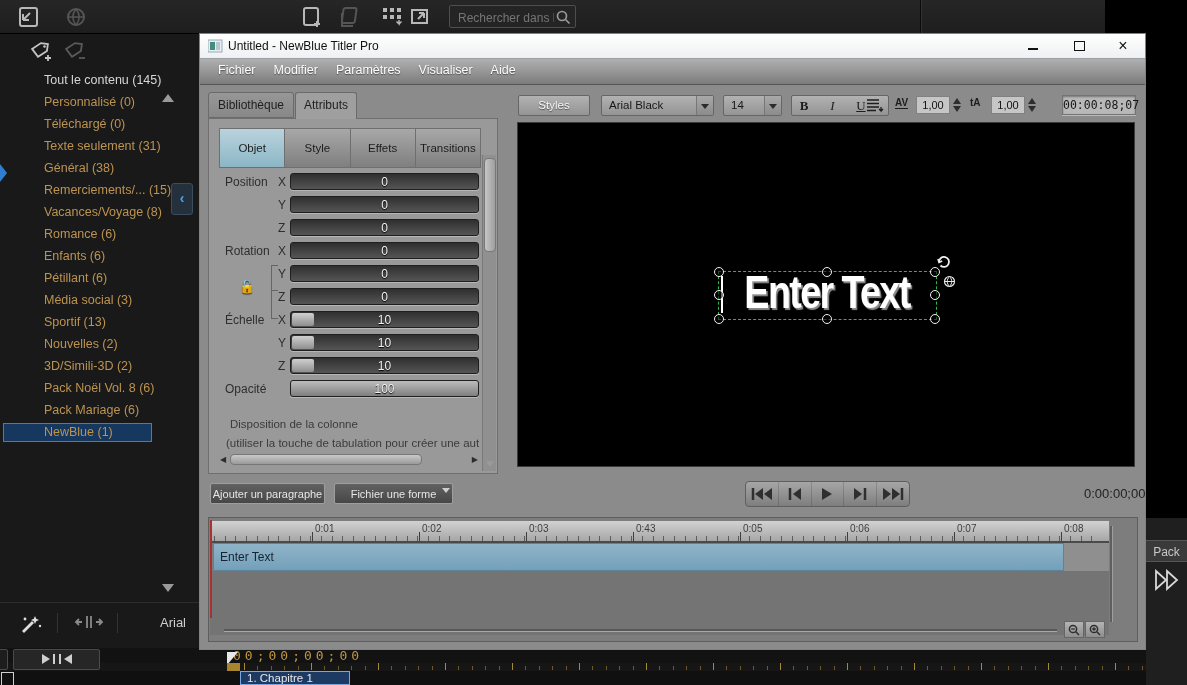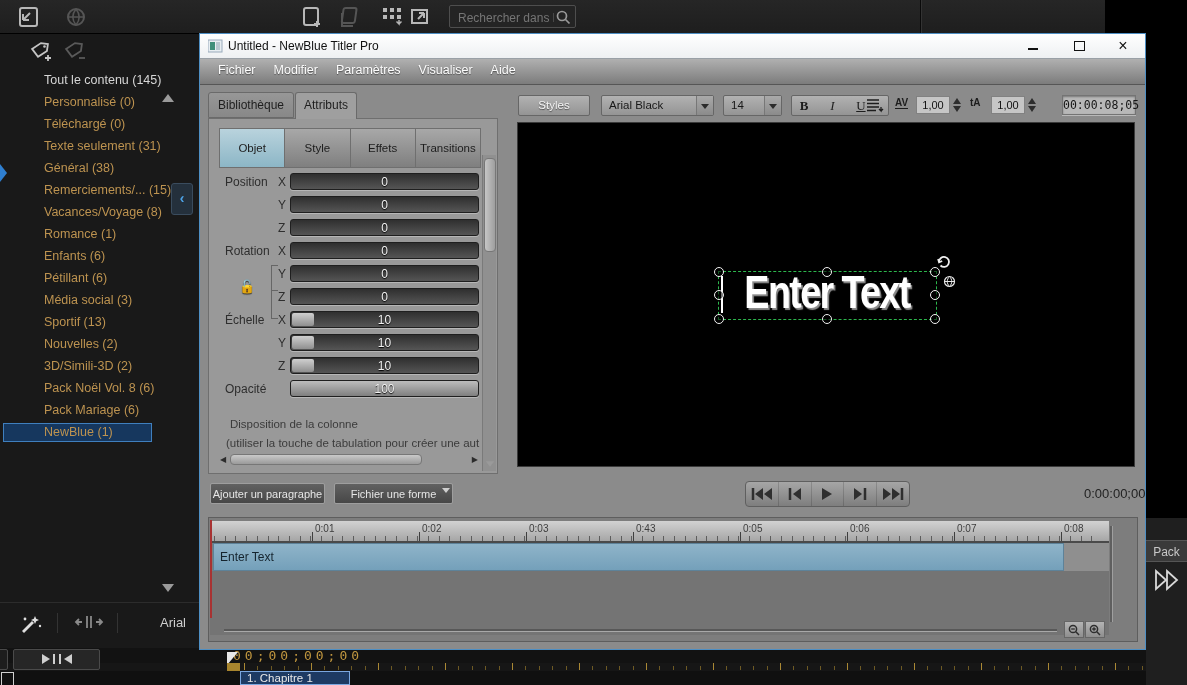--- a/index.html
+++ b/index.html
@@ -472,21 +472,21 @@
     <div class="spinner" style="left:751px;">
         <b class="up"></b>
         <b class="dn"></b>
       </div>
     <span class="kern-label" style="left:770px;border-bottom:none;">tA</span>
     <div class="spinfield" style="left:791px;">1,00</div>
     <div class="spinner" style="left:826px;">
         <b class="up"></b>
         <b class="dn"></b>
       </div>
-    <div class="abs tc-field mono">00:00:08;05</div>
+    <div class="abs tc-field mono">00:00:08;07</div>
 
     <div class="abs canvas">
       <div class="enter-text">Enter Text</div>
       <div class="sel-box"></div>
       <div class="caret"></div>
       <div id="handles">
           <div class="handle" style="left: 196px; top: 144px;"></div>
           <div class="handle" style="left: 304px; top: 144px;"></div>
           <div class="handle" style="left: 412px; top: 144px;"></div>
           <div class="handle" style="left: 196px; top: 167px;"></div>
@@ -662,21 +662,21 @@
       <div class="vgroove"></div>
     </div>
   </div>
 <div class="abs sb-item first" style="top: 73px;">Tout le contenu  (145)</div>
     <div class="abs sb-item" style="top: 95px;">Personnalisé  (0)</div>
     <div class="abs sb-item" style="top: 117px;">Téléchargé  (0)</div>
     <div class="abs sb-item" style="top: 139px;">Texte seulement  (31)</div>
     <div class="abs sb-item" style="top: 161px;">Général  (38)</div>
     <div class="abs sb-item" style="top: 183px;">Remerciements/...  (15)</div>
     <div class="abs sb-item" style="top: 205px;">Vacances/Voyage  (8)</div>
-    <div class="abs sb-item" style="top: 227px;">Romance  (1)</div>
+    <div class="abs sb-item" style="top: 227px;">Romance  (6)</div>
     <div class="abs sb-item" style="top: 249px;">Enfants  (6)</div>
     <div class="abs sb-item" style="top: 271px;">Pétillant  (6)</div>
     <div class="abs sb-item" style="top: 293px;">Média social  (3)</div>
     <div class="abs sb-item" style="top: 315px;">Sportif  (13)</div>
     <div class="abs sb-item" style="top: 337px; text-align: right;">Nouvelles  (2)</div>
     <div class="abs sb-item" style="top: 359px;">3D/Simili-3D  (2)</div>
     <div class="abs sb-item" style="top: 381px;">Pack Noël Vol. 8  (6)</div>
     <div class="abs sb-item" style="top: 403px;">Pack Mariage  (6)</div>
     <div class="abs sb-sel" style="top: 423px;"></div>
     <div class="abs sb-item" style="top: 425px;">NewBlue  (1)</div>

